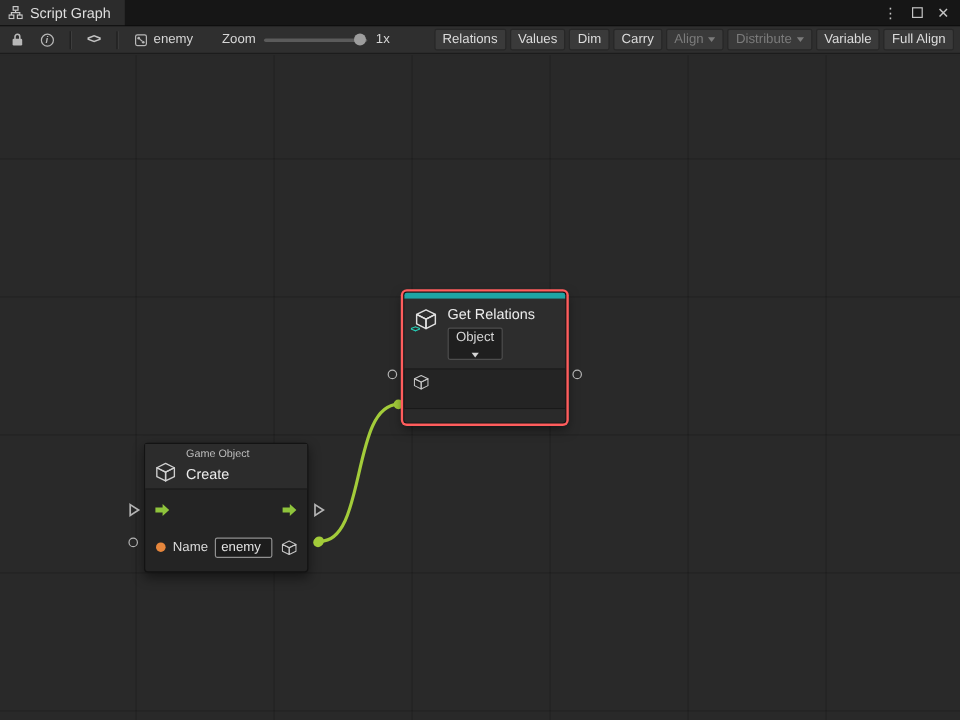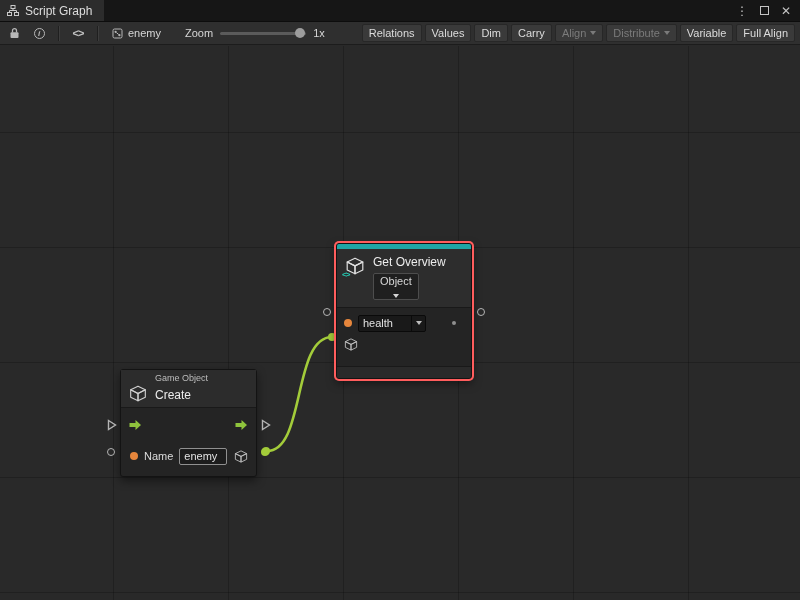--- a/index.html
+++ b/index.html
@@ -265,36 +265,26 @@
       <div class="node-header">
         <span class="cube-wrap">
           <svg width="20" height="18" viewBox="0 0 16 15">
             <path d="M8 1 L14.5 4.2 L8 7.4 L1.5 4.2 Z" fill="none" stroke="#e0e0e0" stroke-linejoin="round"></path>
             <path d="M1.5 4.2 V10.8 L8 14 V7.4 Z" fill="none" stroke="#e0e0e0" stroke-linejoin="round"></path>
             <path d="M14.5 4.2 V10.8 L8 14 V7.4 Z" fill="none" stroke="#e0e0e0" stroke-linejoin="round"></path>
           </svg>
           <span class="code-badge">&lt;&gt;</span>
         </span>
         <span class="hdr-text">
-          <span class="node-title">Get Overview</span>
+          <span class="node-title">Get Relations</span>
           <span class="kind-btn">
             <span>Object</span>
             <span class="caret-down"></span>
           </span>
         </span>
-      </div>
-      <div class="gv-row1">
-        <span class="port-dot"></span>
-        <span class="combo">
-          <span class="combo-text">health</span>
-          <span class="combo-arrow">
-              <span class="caret-down"></span>
-            </span>
-        </span>
-        <span class="mini-dot"></span>
       </div>
       <div class="gv-row2">
         <span>
           <svg width="14" height="13" viewBox="0 0 16 15">
             <path d="M8 1 L14.5 4.2 L8 7.4 L1.5 4.2 Z" fill="none" stroke="#c6c6c6" stroke-linejoin="round"></path>
             <path d="M1.5 4.2 V10.8 L8 14 V7.4 Z" fill="none" stroke="#c6c6c6" stroke-linejoin="round"></path>
             <path d="M14.5 4.2 V10.8 L8 14 V7.4 Z" fill="none" stroke="#c6c6c6" stroke-linejoin="round"></path>
           </svg>
         </span>
       </div>

